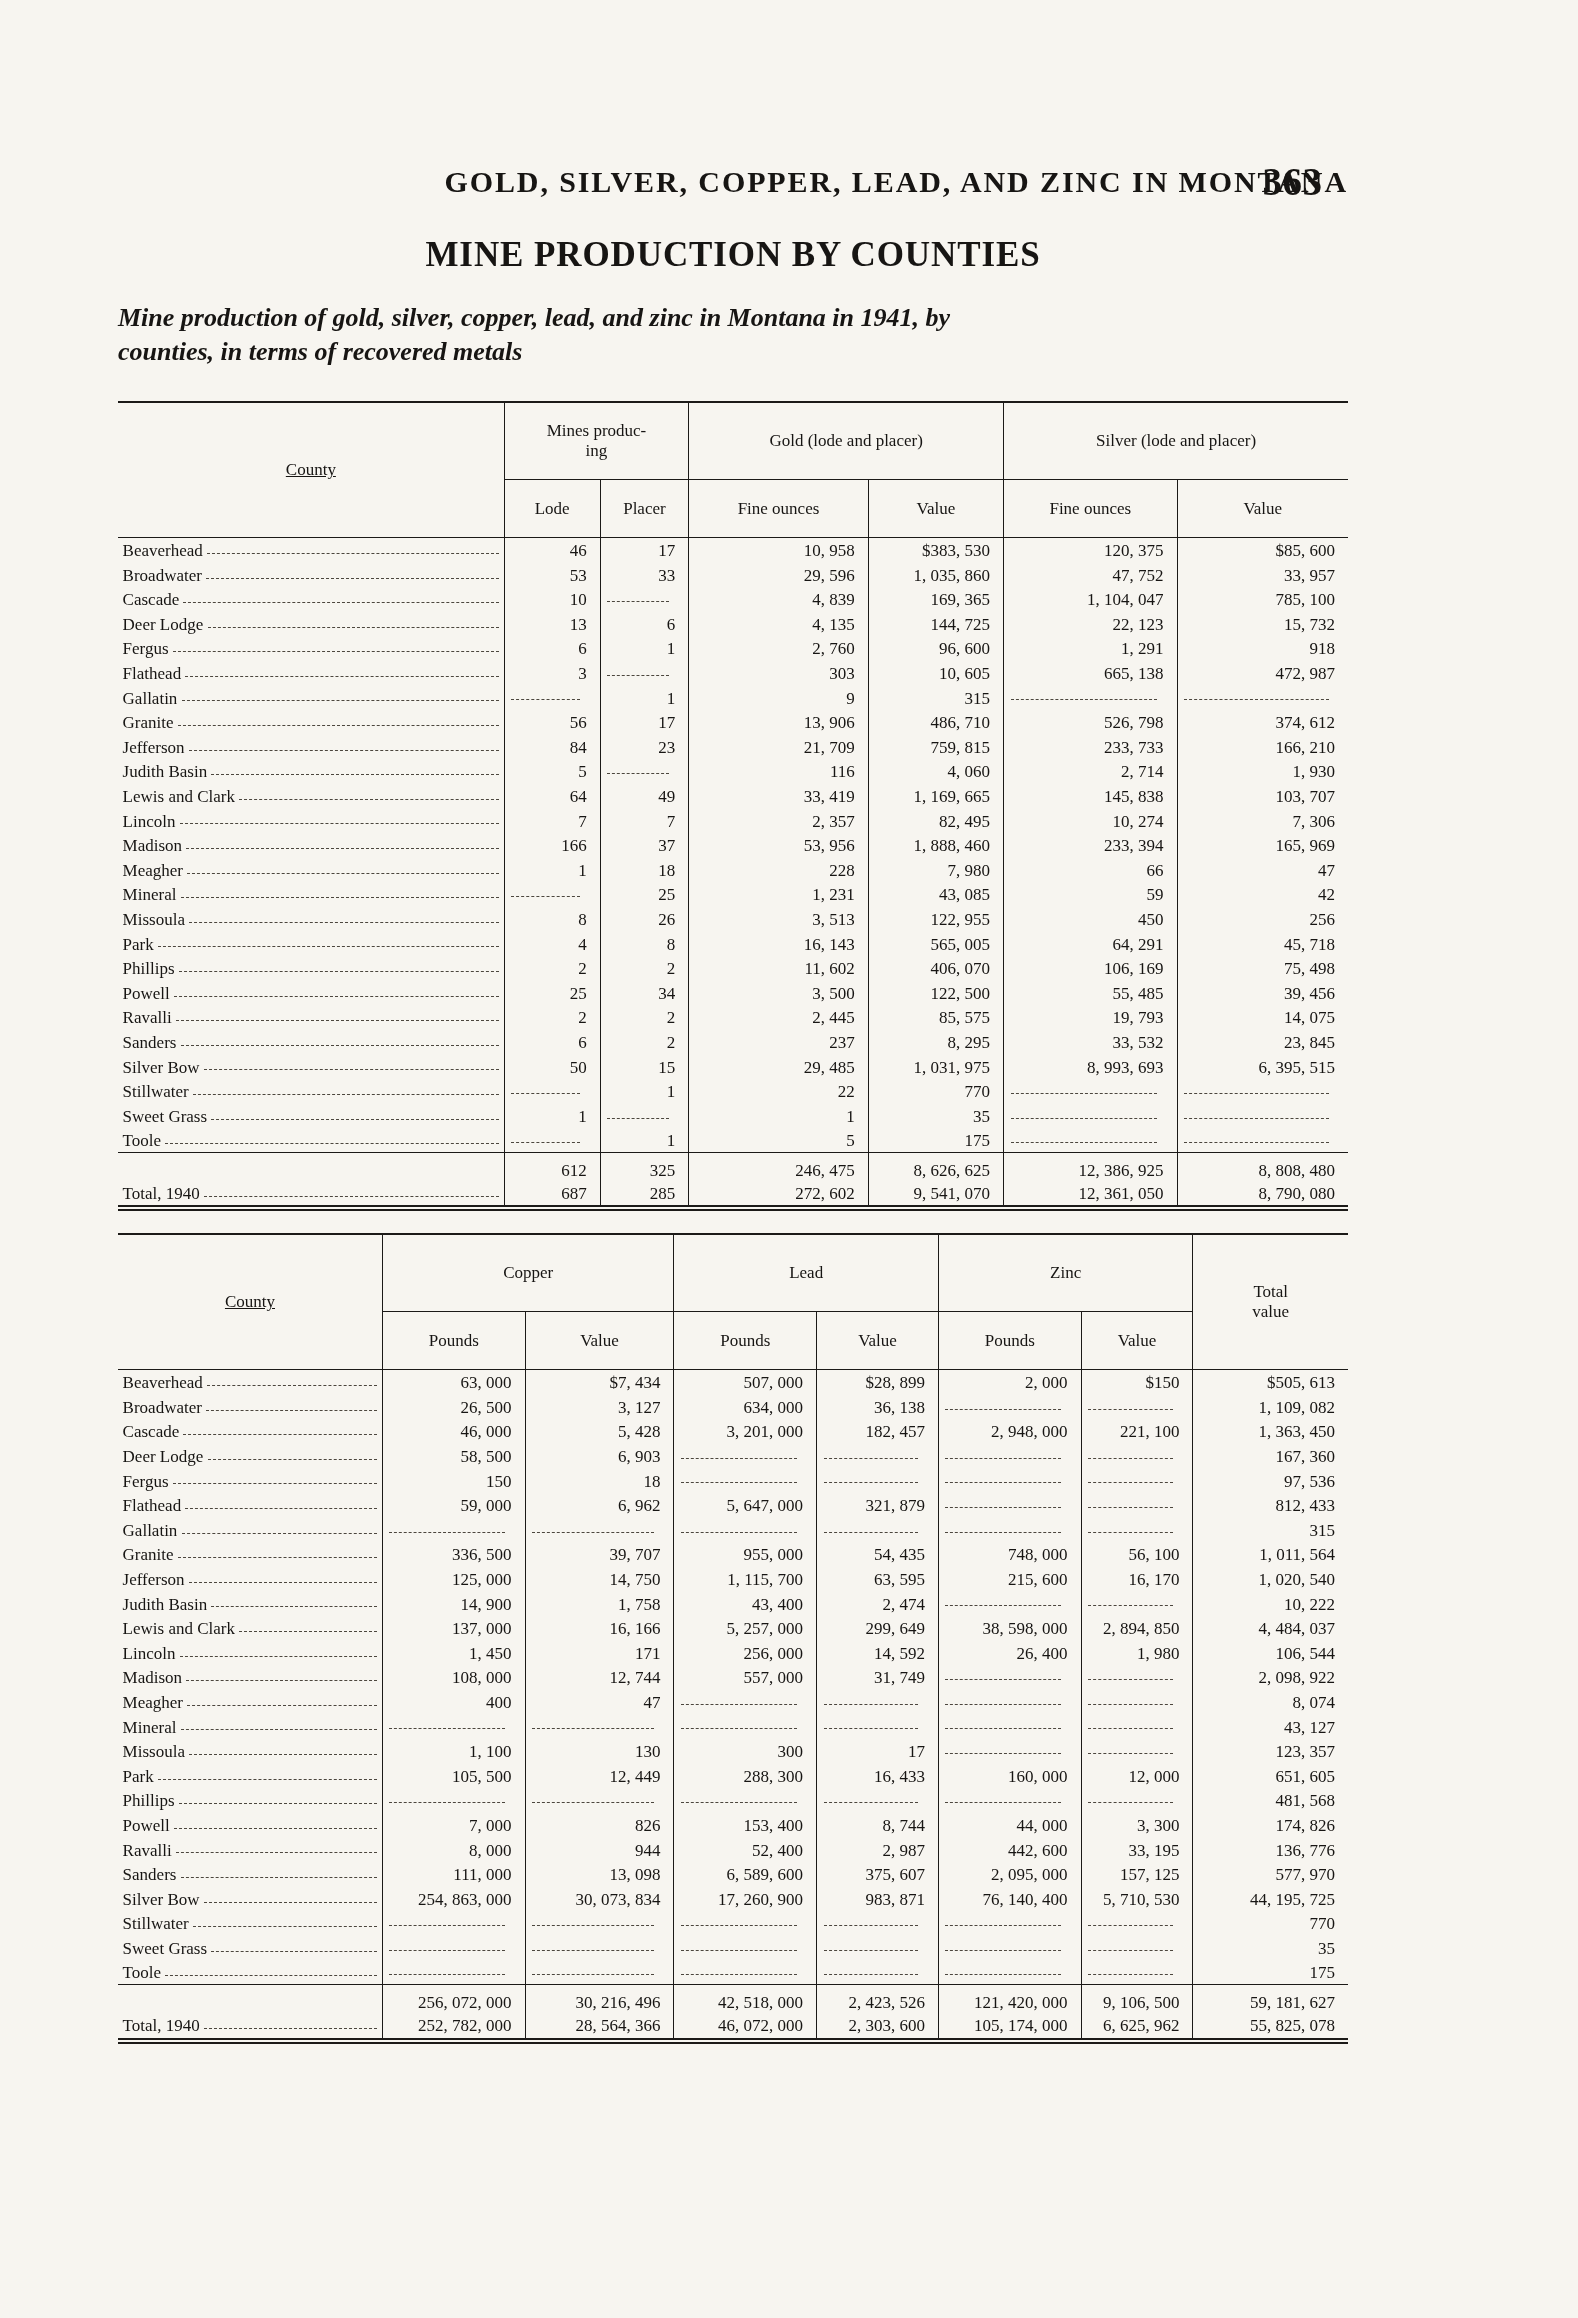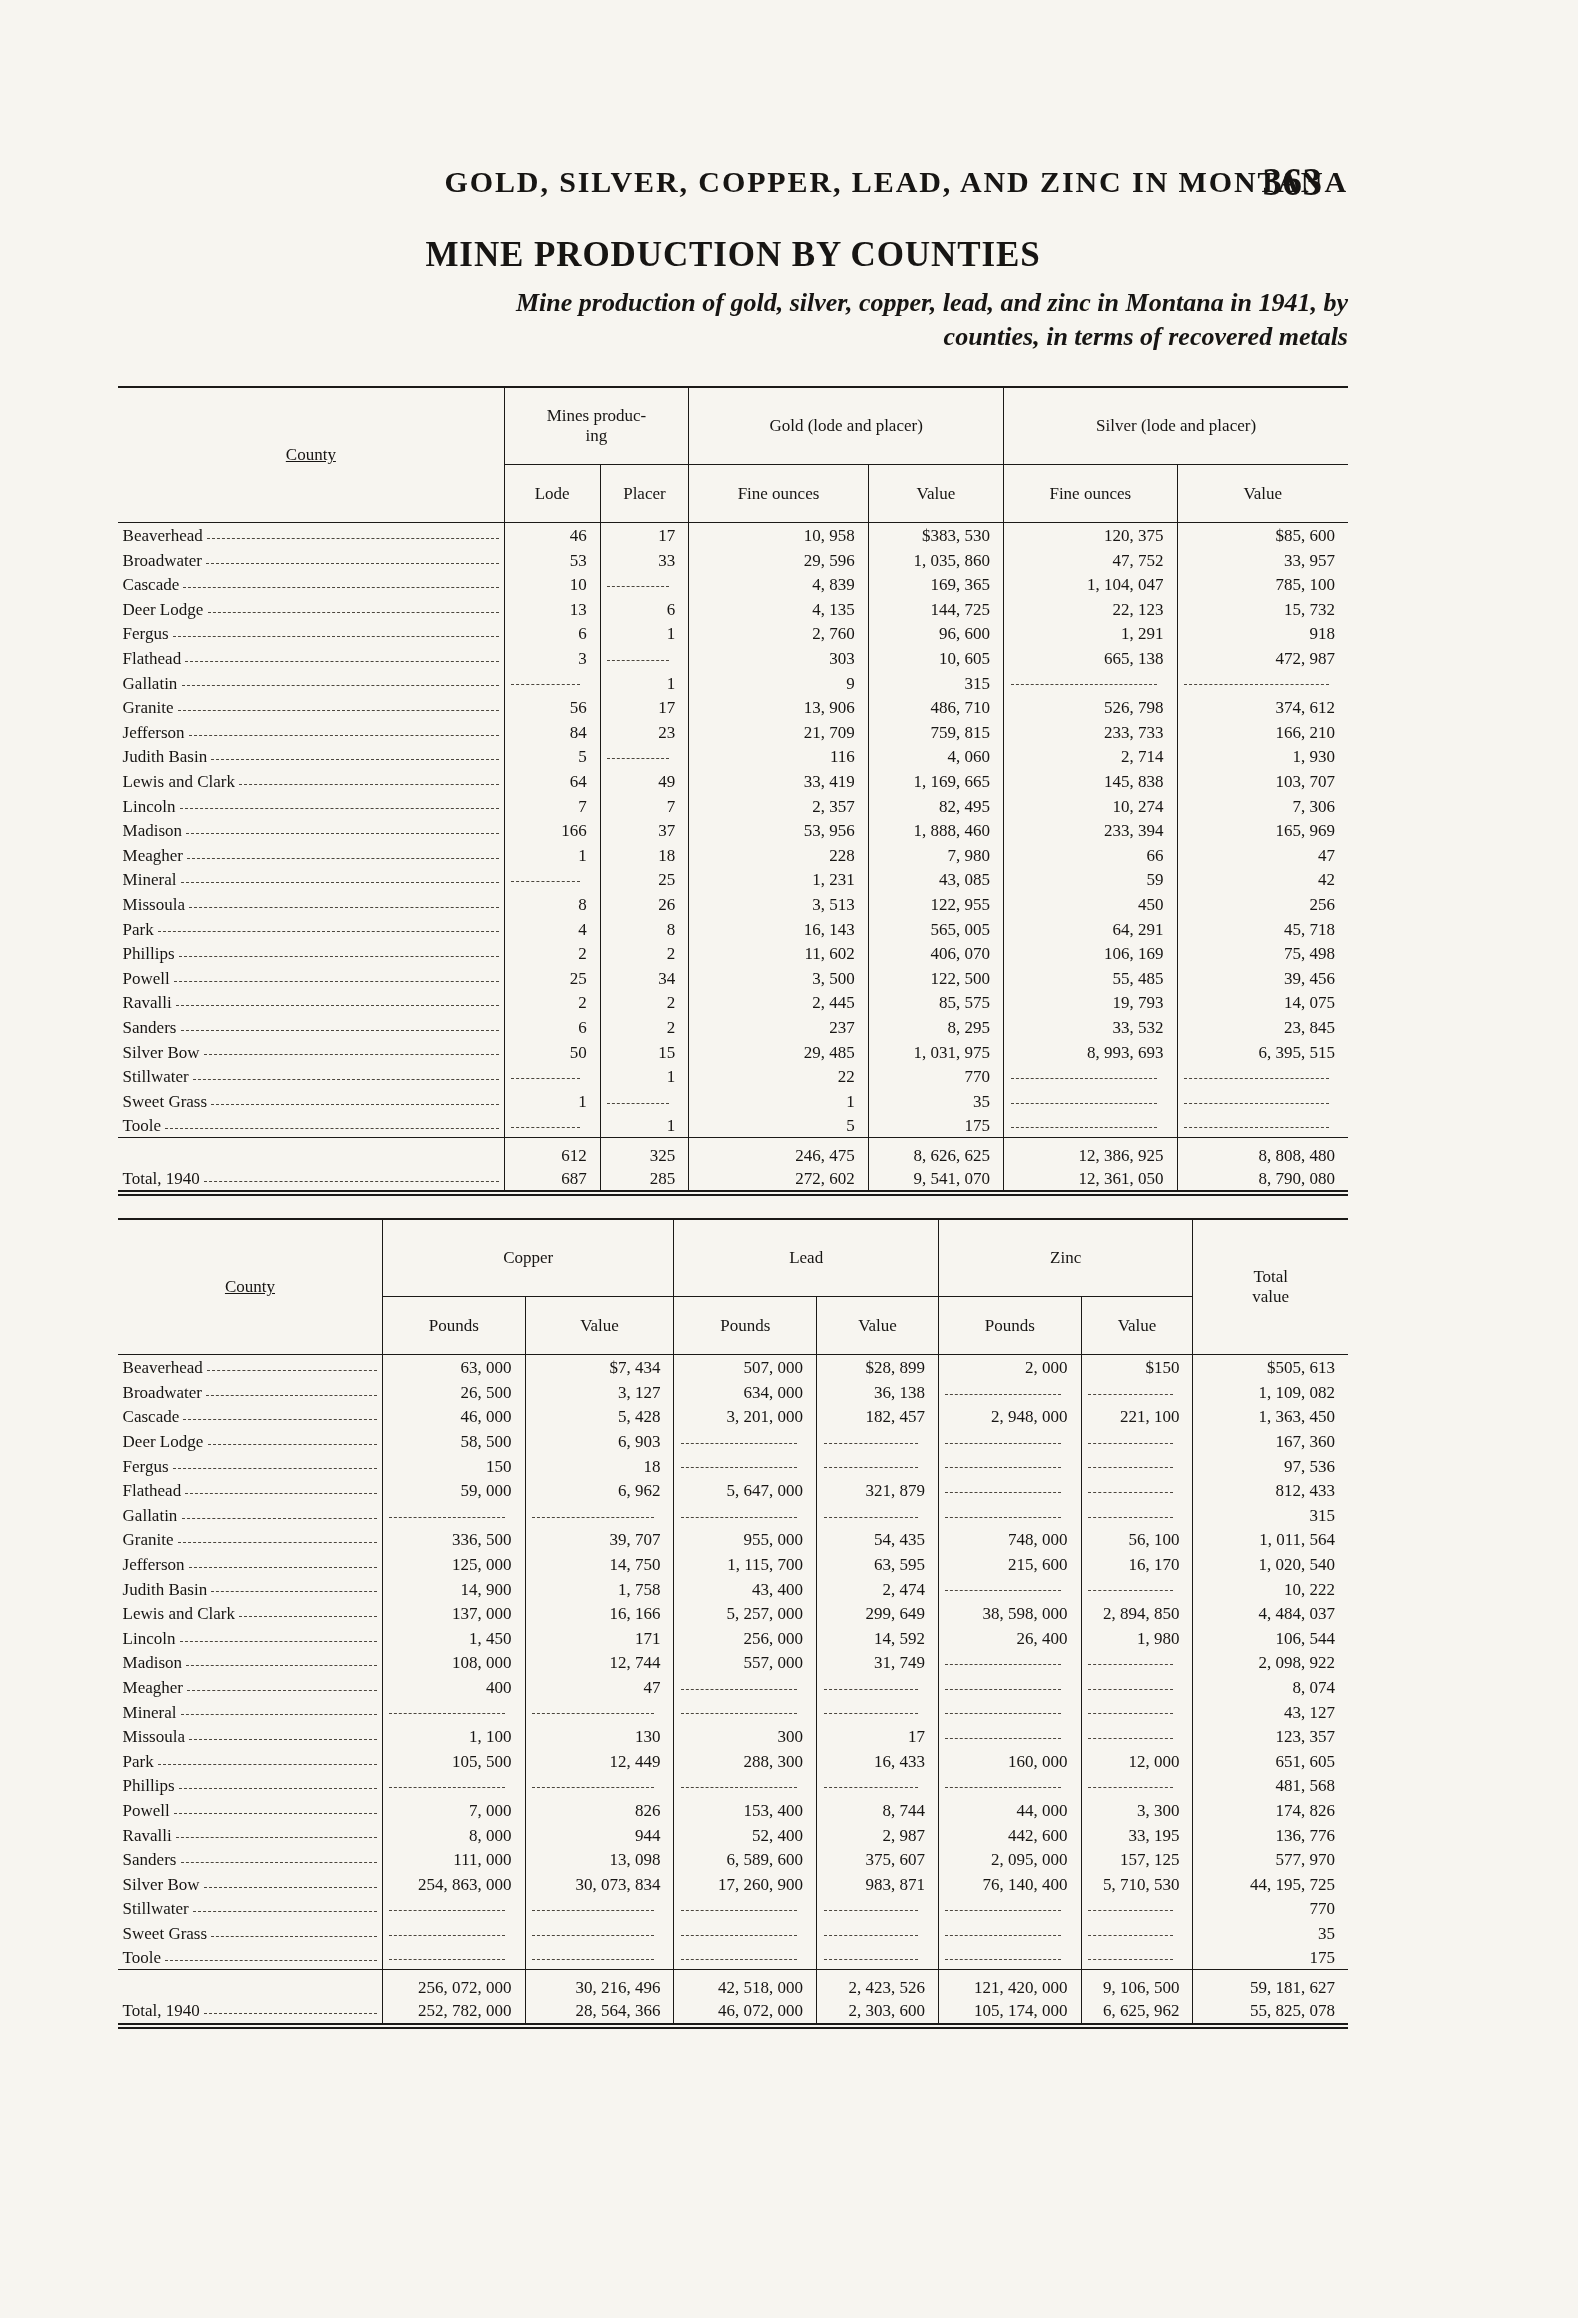--- a/index.html
+++ b/index.html
@@ -17,21 +17,21 @@
     width: 1230px;
   }
 
   
   .running-header { position: relative; text-align: right; height: 46px; }
   .rh-text { font-size: 30px; font-weight: bold; letter-spacing: 1.9px; }
   .page-number { position: absolute; right: 25.5px; top: -6.5px; font-size: 39px; font-weight: bold; letter-spacing: 0.5px; }
 
   
   .title { margin-top: 24px; text-align: center; font-size: 35px; font-weight: bold; letter-spacing: 0.9px; }
-  .subtitle { margin-top: 11px; text-align: right; font-size: 26px; font-style: italic; font-weight: bold; line-height: 1.32; }
+  .subtitle { margin-top: 26px; text-align: left; font-size: 26px; font-style: italic; font-weight: bold; line-height: 1.32; }
 
   
   table.prod {
     width: 100%;
     border-collapse: collapse;
     table-layout: fixed;
     font-size: 17px;
     border-top: 2.8px solid #1c1a18;
     border-bottom: 6.5px double #1c1a18;
   }

